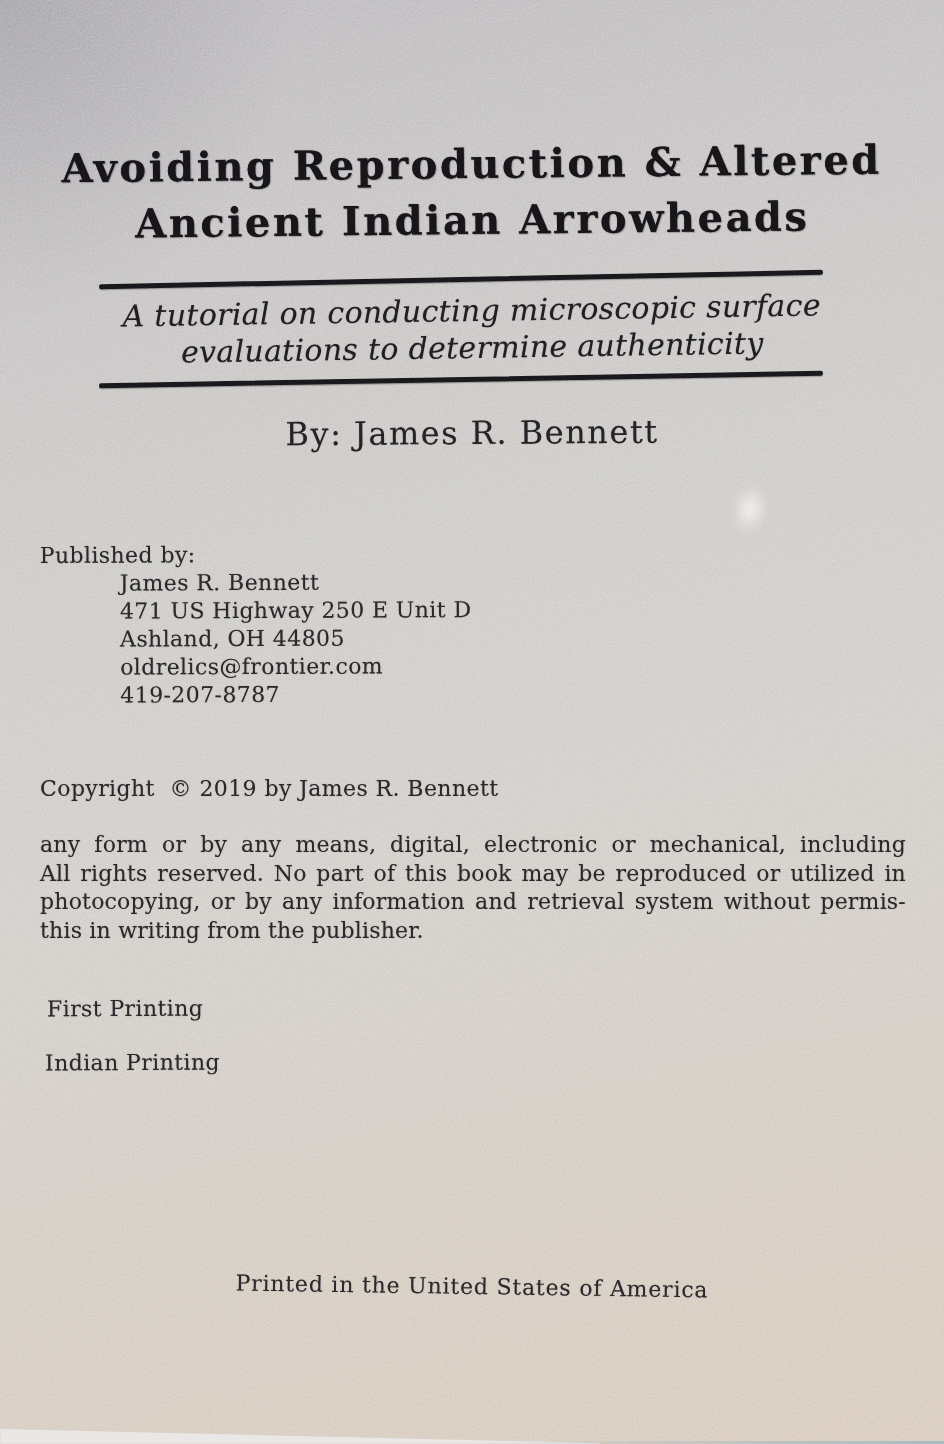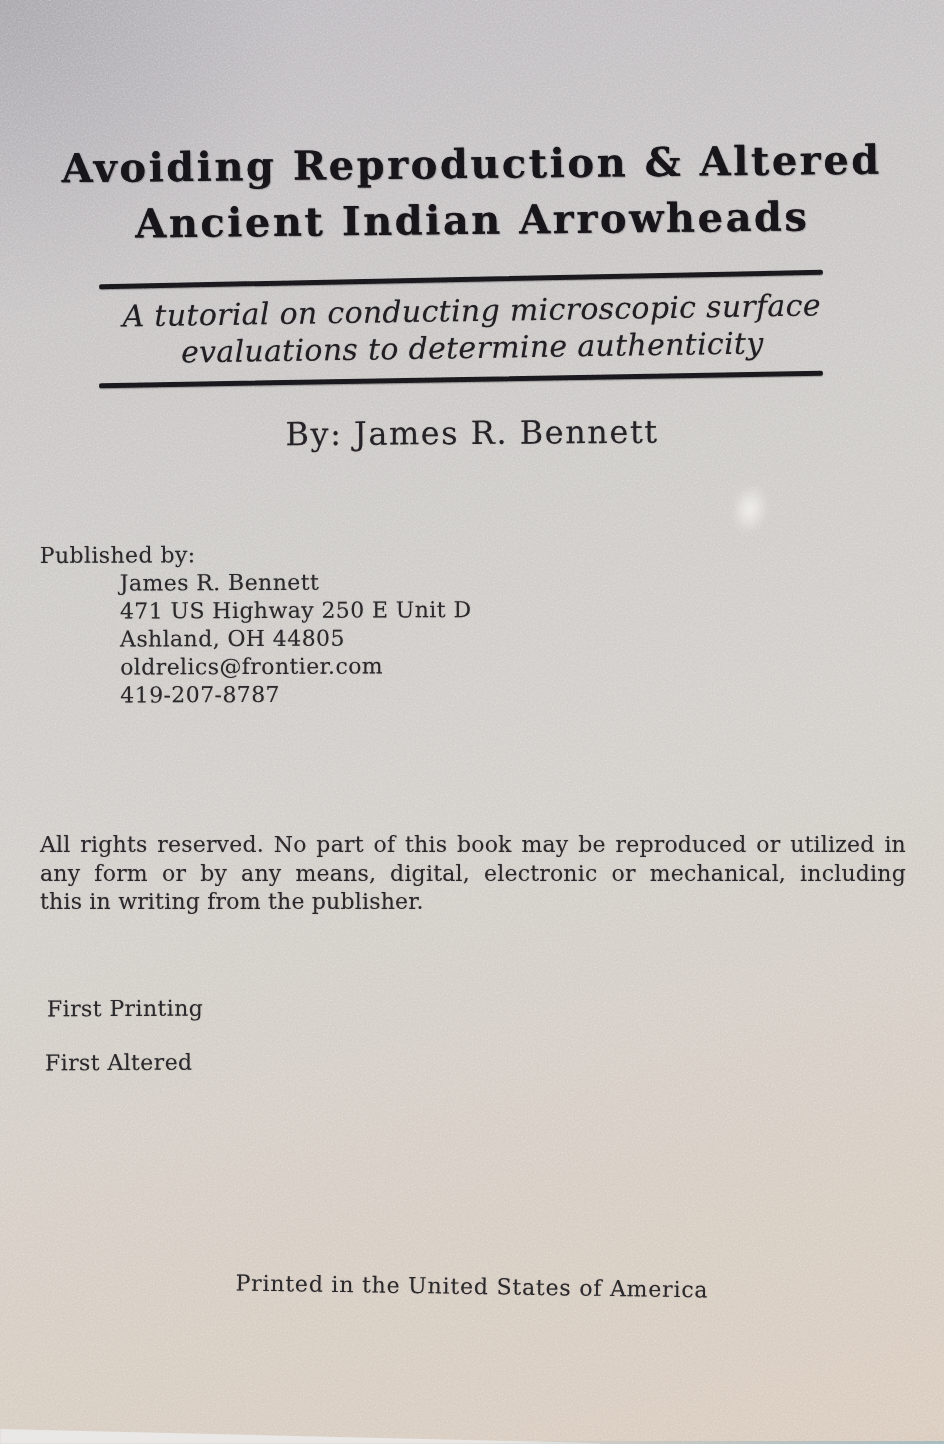--- a/index.html
+++ b/index.html
@@ -127,29 +127,31 @@
     <div>Published by:</div>
     <div class="pub-lines">
       <div>James R. Bennett</div>
       <div>471 US Highway 250 E Unit D</div>
       <div>Ashland, OH 44805</div>
       <div>oldrelics@frontier.com</div>
       <div>419-207-8787</div>
     </div>
   </div>
 
+  <div class="copyright bodytext">Copyright  © 2019 by James R. Bennett</div>
 
   <div class="rights bodytext">
+    <span class="just">any form or by any means, digital, electronic or mechanical, including</span>
     <span class="just">All rights reserved. No part of this book may be reproduced or utilized in</span>
-    <span class="just">any form or by any means, digital, electronic or mechanical, including</span>
+    <span class="just">photocopying, or by any information and retrieval system without permis-</span>
     <span>this in writing from the publisher.</span>
   </div>
 
   <div class="edition bodytext">First Printing</div>
-  <div class="printing bodytext">First Altered</div>
+  <div class="printing bodytext">Indian Printing</div>
 
   <div class="printed-in bodytext">Printed in the United States of America</div>
 
   <svg class="grain" xmlns="http://www.w3.org/2000/svg">
     <filter id="grainF" x="0" y="0" width="100%" height="100%">
       <feTurbulence type="fractalNoise" baseFrequency="0.6" numOctaves="2" seed="11" stitchTiles="stitch"></feTurbulence>
       <feColorMatrix type="saturate" values="0.25"></feColorMatrix>
     </filter>
     <rect width="100%" height="100%" filter="url(#grainF)"></rect>
   </svg>

